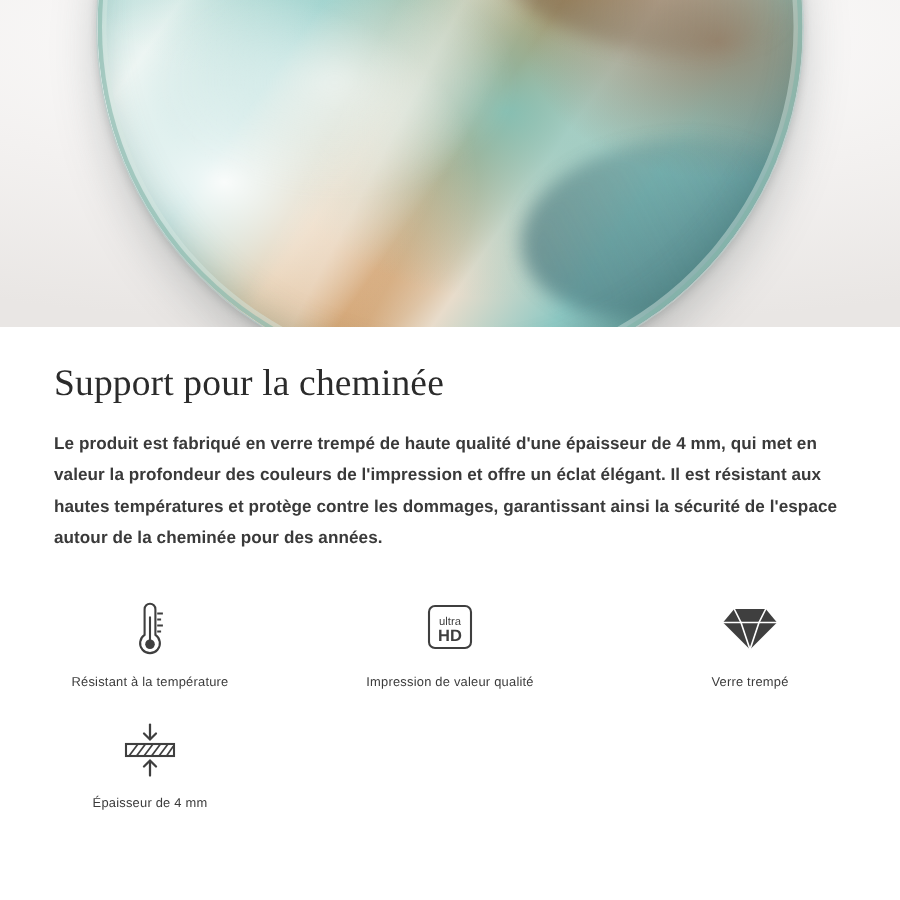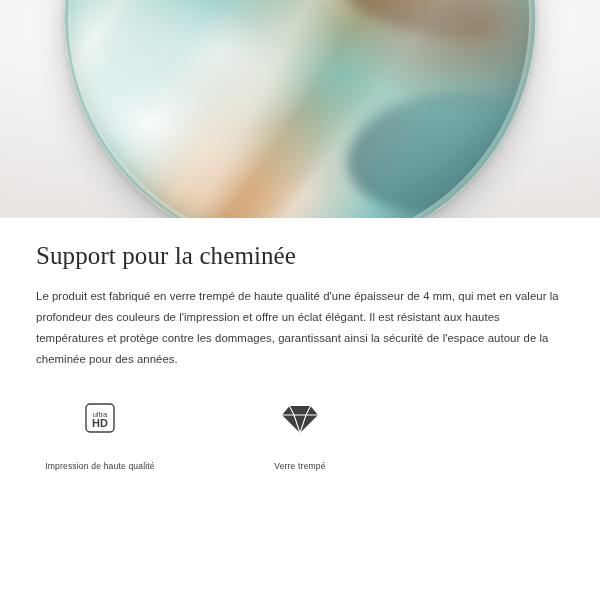--- a/index.html
+++ b/index.html
@@ -143,39 +143,39 @@
   .headline .line2 {
     display: block;
   }
   .body-copy {
     margin: 0;
     padding: 14px 38px 0 36px;
     font-size: 11.4px;
     line-height: 1.85;
     color: #3a3a3a;
     letter-spacing: 0.05px;
+    font-weight: bold;
   }
 
   
   .features {
     position: absolute;
     left: 0;
     top: 174px;
     width: 600px;
     display: grid;
     grid-template-columns: repeat(3, 1fr);
     row-gap: 14px;
   }
   .feature {
     display: flex;
     flex-direction: column;
     align-items: center;
     justify-content: flex-start;
     padding: 4px 6px 0 6px;
-    gap: 12px;
   }
   .feature-icon {
     height: 46px;
     display: flex;
     align-items: center;
     justify-content: center;
     color: #3f3f3f;
   }
   .feature-label {
     margin-top: 7px;
@@ -209,41 +209,77 @@
   <div class="content">
 
     <h1 class="headline">
       <span>Support pour la cheminée</span>
     </h1>
 
     <p class="body-copy">Le produit est fabriqué en verre trempé de haute qualité d'une épaisseur de 4 mm, qui met en valeur la profondeur des couleurs de l'impression et offre un éclat élégant. Il est résistant aux hautes températures et protège contre les dommages, garantissant ainsi la sécurité de l'espace autour de la cheminée pour des années.</p>
 
     <div class="features">
 
+      <div class="feature">
+        <div class="feature-icon">
+          <svg width="26" height="42" viewBox="0 0 26 42" fill="none" stroke="#3f3f3f" stroke-width="1.4">
+            <path d="M13 4.5a3.6 3.6 0 0 1 3.6 3.6v17.2a6.6 6.6 0 1 1-7.2 0V8.1A3.6 3.6 0 0 1 13 4.5z"></path>
+            <line x1="13" y1="13" x2="13" y2="29"></line>
+            <circle cx="13" cy="31.5" r="3.2" fill="#3f3f3f" stroke="none"></circle>
+            <line x1="17.8" y1="11" x2="21.6" y2="11"></line>
+            <line x1="17.8" y1="15" x2="20.4" y2="15"></line>
+            <line x1="17.8" y1="19" x2="21.6" y2="19"></line>
+            <line x1="17.8" y1="23" x2="20.4" y2="23"></line>
+          </svg>
+        </div>
+        <div class="feature-label">Résistant à la température</div>
+      </div>
 
       <div class="feature">
         <div class="feature-icon">
           <svg width="42" height="38" viewBox="0 0 42 38">
             <rect x="7" y="4" width="28" height="28" rx="4" fill="none" stroke="#3f3f3f" stroke-width="1.4"></rect>
             <text x="21" y="16.5" text-anchor="middle" font-family="Liberation Sans, sans-serif" font-size="7.5" fill="#3f3f3f">ultra</text>
             <text x="21" y="27" text-anchor="middle" font-family="Liberation Sans, sans-serif" font-size="11" font-weight="bold" fill="#3f3f3f">HD</text>
           </svg>
         </div>
-        <div class="feature-label">Impression de haute qualité</div>
+        <div class="feature-label">Impression de valeur qualité</div>
       </div>
 
 
       <div class="feature">
         <div class="feature-icon">
           <svg width="42" height="34" viewBox="0 0 42 34">
             <path d="M10.5 4 H31.5 L39 13 L21 31 L3 13 Z" fill="#3f3f3f"></path>
             <path d="M3 13 H39" stroke="#ffffff" stroke-width="1.1"></path>
             <path d="M10.5 4 L15 13 L21 31 L27 13 L31.5 4" fill="none" stroke="#ffffff" stroke-width="1.1"></path>
           </svg>
         </div>
         <div class="feature-label">Verre trempé</div>
       </div>
 
 
+      <div class="feature">
+        <div class="feature-icon">
+          <svg width="40" height="40" viewBox="0 0 40 40">
+            <g stroke="#3f3f3f" stroke-width="1.5" fill="none" stroke-linecap="round">
+              <line x1="20" y1="3" x2="20" y2="12"></line>
+              <path d="M16 9 L20 13 L24 9"></path>
+              <line x1="20" y1="37" x2="20" y2="28"></line>
+              <path d="M16 31 L20 27 L24 31"></path>
+            </g>
+            <rect x="4" y="16" width="32" height="8" fill="none" stroke="#3f3f3f" stroke-width="1.4"></rect>
+            <g stroke="#3f3f3f" stroke-width="1.1">
+              <line x1="6" y1="24" x2="12" y2="16"></line>
+              <line x1="11" y1="24" x2="17" y2="16"></line>
+              <line x1="16" y1="24" x2="22" y2="16"></line>
+              <line x1="21" y1="24" x2="27" y2="16"></line>
+              <line x1="26" y1="24" x2="32" y2="16"></line>
+              <line x1="31" y1="24" x2="35.5" y2="17.5"></line>
+            </g>
+          </svg>
+        </div>
+        <div class="feature-label">Épaisseur de 4 mm</div>
+      </div>
 
     </div>
   </div>
 </div>
 
 </body></html>

